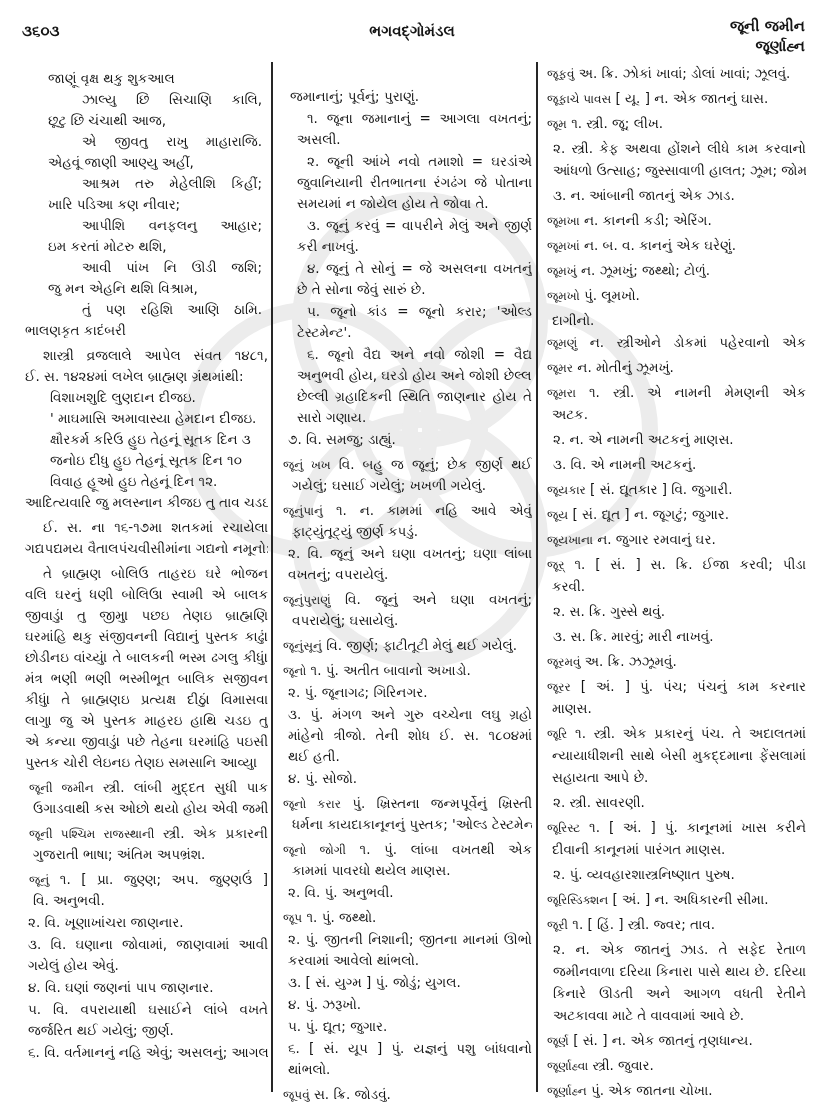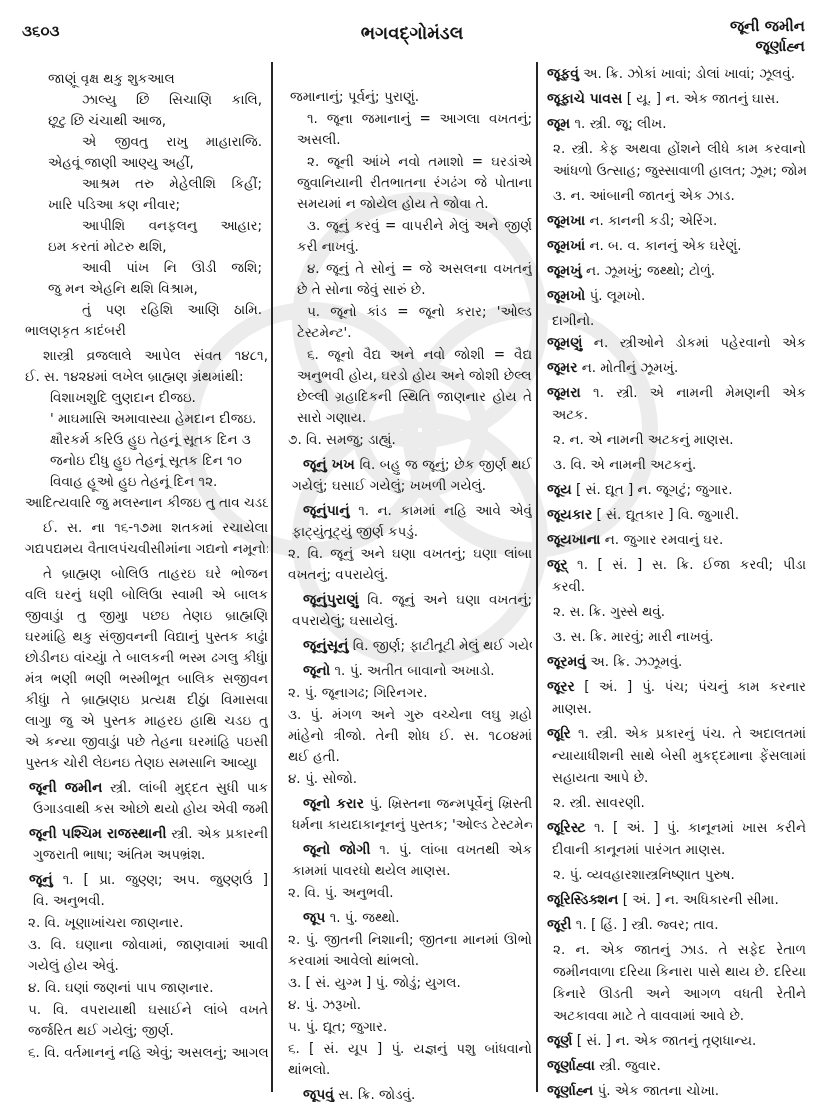--- a/index.html
+++ b/index.html
@@ -3,51 +3,51 @@
 <meta charset="utf-8">
 <style>
   html, body { margin: 0; padding: 0; background: #ffffff; }
   body {
     width: 825px; height: 1102px; position: relative; overflow: hidden;
     font-family: "DejaVu Sans", "Liberation Sans", sans-serif;
     color: #151515;
   }
   .watermark { position: absolute; left: 170px; top: 170px; width: 500px; height: 520px; z-index: 0; pointer-events: none; }
   .hdr-num { position: absolute; left: 22px; top: 22px; font-size: 15px; font-weight: bold; }
-  .hdr-title { position: absolute; left: 312px; width: 200px; top: 22px; text-align: center; font-size: 18px; font-weight: bold; }
+  .hdr-title { position: absolute; left: 312px; width: 200px; top: 22px; text-align: center; font-size: 15px; font-weight: bold; }
   .hdr-guide { position: absolute; right: 20px; top: 16px; text-align: right; font-weight: bold; font-size: 15px; line-height: 20px; }
   .divider { position: absolute; top: 62px; height: 1030px; width: 1.6px; background: #262626; z-index: 1; }
   .col { position: absolute; z-index: 2; font-size: 13.5px; }
   .c1 { left: 25px; width: 243px; top: 68px; }
   .c2 { left: 283px; width: 249px; top: 86px; }
   .c3 { left: 546px; width: 260px; top: 59px; }
   .ln { white-space: nowrap; overflow: hidden; height: 21px; line-height: 21px; }
   .c3 .ln { height: 22px; line-height: 22px; }
   .ln.j { text-align: justify; text-align-last: justify; }
-  .hw { font-weight: bold; font-size: 14px; }
+  .hw { font-weight: normal; font-size: 12px; }
   .blk.entry, .blk.para { margin-top: 4px; }
   .blk.sense, .blk.idiom { margin-top: 1px; }
   .c3 .blk { margin-top: 3px; }
   
   .verse .v0 { padding-left: 23px; }
   .verse .v1 { padding-left: 57px; padding-right: 6px; }
   .citation .ln { text-align: left; padding-right: 6px; }
   .para .ln { padding-left: 0; }
   .para .ln.first { padding-left: 18px; }
   .quote .ln { padding-left: 25px; }
   .plain .ln { padding-left: 0; }
   .c1 .entry .ln { padding-left: 8px; }
   .c1 .entry .ln.first { padding-left: 4px; }
   .c1 .sense .ln { padding-left: 3px; }
   
   .cont .ln { padding-left: 7px; }
   .idiom .ln { padding-left: 14px; }
   .idiom .ln.first { padding-left: 24px; }
   .c2 .entry .ln { padding-left: 9px; }
-  .c2 .entry .ln.first { padding-left: 0; margin-left: 20px; }
+  .c2 .entry .ln.first { padding-left: 0; }
   .c2 .sense .ln { padding-left: 5px; }
   
   .c3 .entry .ln { padding-left: 6px; }
   .c3 .entry .ln.first { padding-left: 1px; }
   .c3 .sense .ln { padding-left: 7px; }
 </style>
 </head>
 <body>
 
 <svg class="watermark" viewBox="0 0 500 520">
@@ -290,24 +290,24 @@
       <div class="ln first j"><span class="hw">જૂમરા</span> <span>૧. સ્ત્રી. એ નામની મેમણની એક</span></div>
       <div class="ln"><span>અટક.</span></div>
     </div>
     <div class="blk sense">
       <div class="ln first"><span>૨. ન. એ નામની અટકનું માણસ.</span></div>
     </div>
     <div class="blk sense">
       <div class="ln first"><span>૩. વિ. એ નામની અટકનું.</span></div>
     </div>
     <div class="blk entry">
+      <div class="ln first"><span class="hw">જૂયકાર</span> <span>[ સં. દ્યૂતકાર ] વિ. જુગારી.</span></div>
+    </div>
+    <div class="blk entry">
       <div class="ln first"><span class="hw">જૂય</span> <span>[ સં. દ્યૂત ] ન. જૂગટું; જુગાર.</span></div>
-    </div>
-    <div class="blk entry">
-      <div class="ln first"><span class="hw">જૂયકાર</span> <span>[ સં. દ્યૂતકાર ] વિ. જુગારી.</span></div>
     </div>
     <div class="blk entry">
       <div class="ln first"><span class="hw">જૂયખાના</span> <span>ન. જુગાર રમવાનું ઘર.</span></div>
     </div>
     <div class="blk entry">
       <div class="ln first j"><span class="hw">જૂર્</span> <span>૧. [ સં. ] સ. ક્રિ. ઈજા કરવી; પીડા</span></div>
       <div class="ln"><span>કરવી.</span></div>
     </div>
     <div class="blk sense">
       <div class="ln first"><span>૨. સ. ક્રિ. ગુસ્સે થવું.</span></div>

